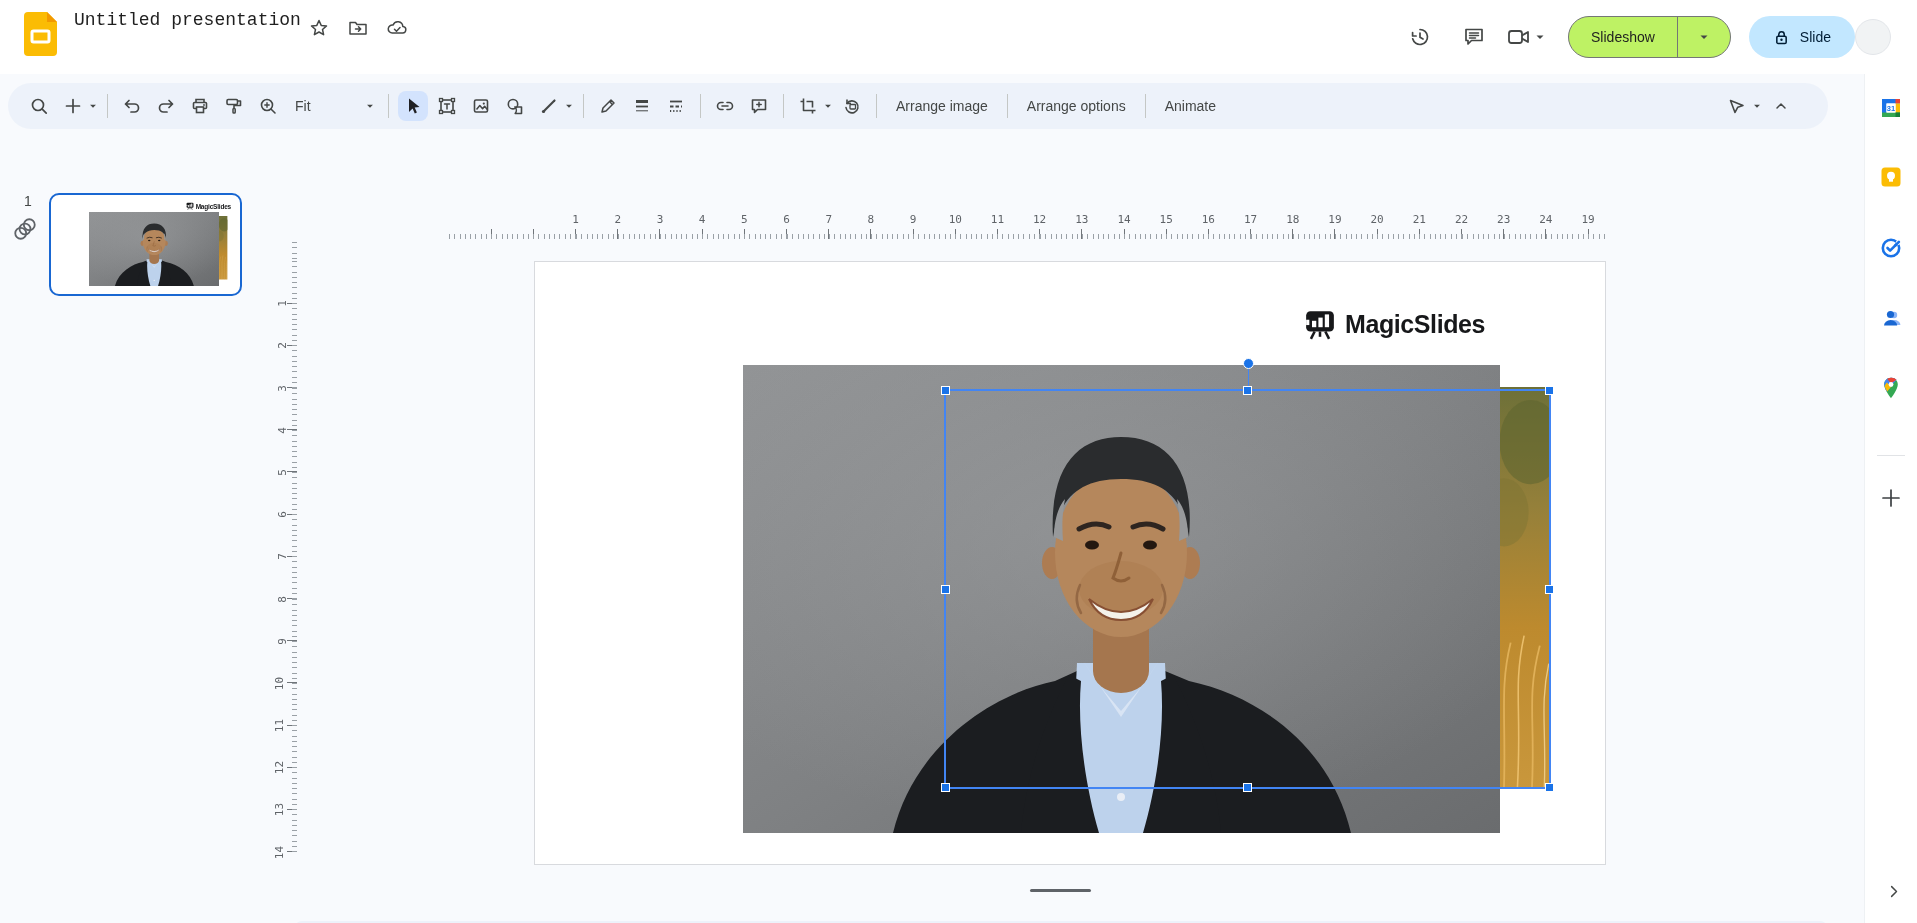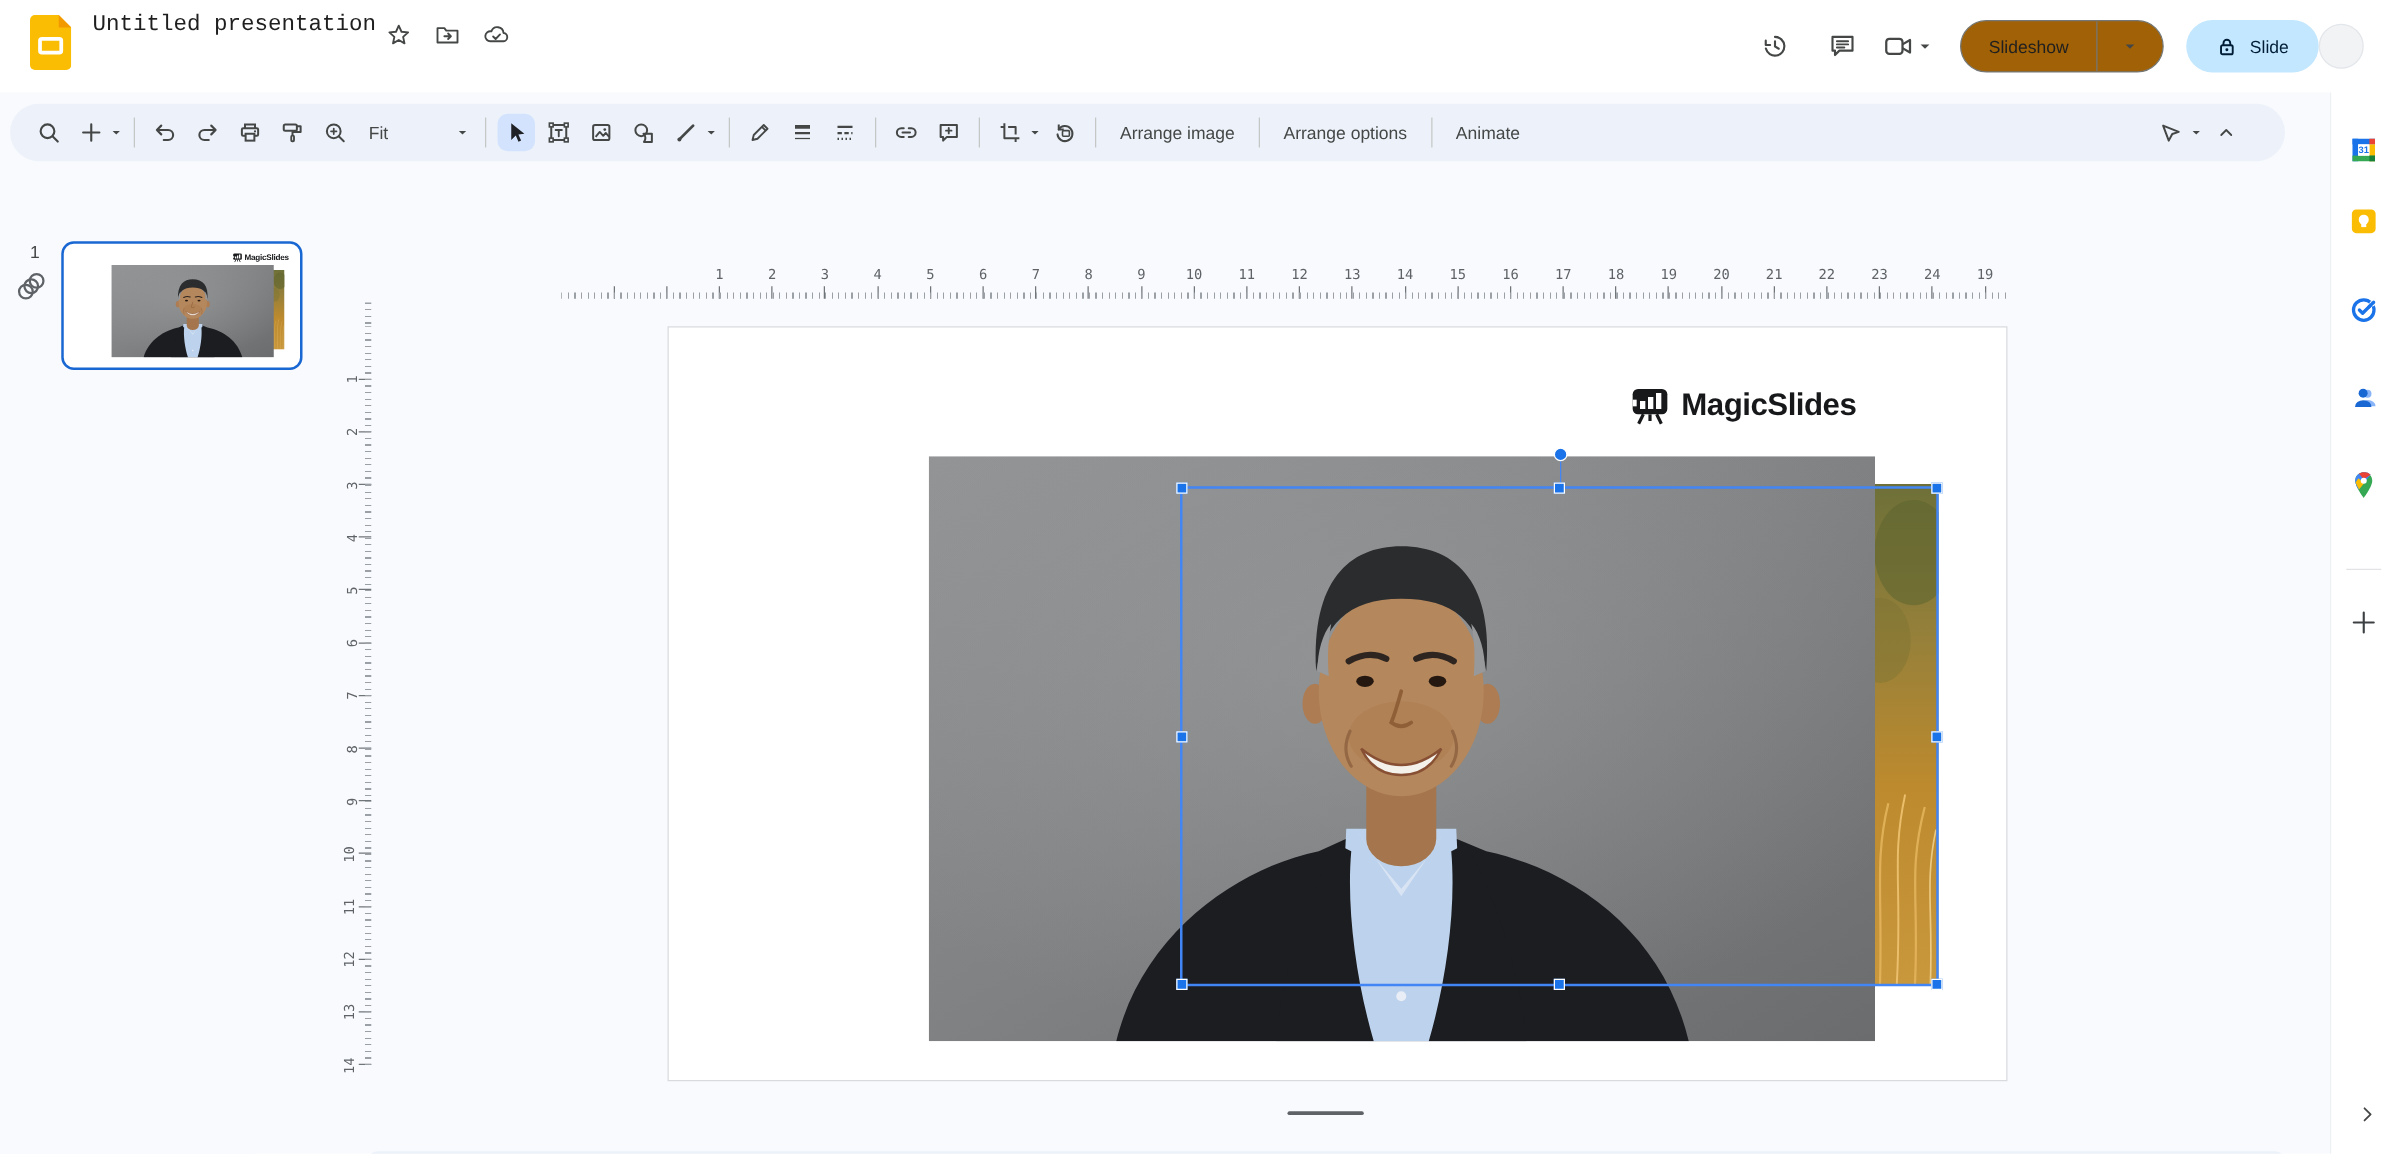--- a/index.html
+++ b/index.html
@@ -11,21 +11,21 @@
   .header { position:absolute; left:0; top:0; width:1917px; height:74px; background:#fff; }
   .slides-logo { position:absolute; left:24px; top:12px; width:33px; height:44px; }
   .doc-title { position:absolute; left:74px; top:10px; font-size:18px; color:#1f1f1f;font-family:Liberation Mono, monospace; }
   .title-icons { position:absolute; left:308px; top:17px; display:flex; gap:17px; align-items:center; }
   .hicon { width:22px; height:22px; display:flex; align-items:center; justify-content:center; border-radius:50%; cursor:pointer; }
   .menubar { position:absolute; left:66px; top:36px; display:flex; height:30px; align-items:center; }
   .menu-item { padding:4px 11px; font-size:15px; color:#1f1f1f; border-radius:6px; cursor:pointer; }
   .header-right { position:absolute; right:62px; top:15px; display:flex; align-items:center; gap:10px; }
   .round-icon-btn { width:44px; height:44px; border-radius:50%; display:flex; align-items:center; justify-content:center; cursor:pointer; }
   .meet-group { display:flex; align-items:center; gap:2px; margin-right:12px; }
-  .btn-slideshow { display:flex; height:42px; border:1px solid #747775; border-radius:21px; overflow:hidden; background:#a16207; }
+  .btn-slideshow { display:flex; height:42px; border:1px solid #747775; border-radius:21px; overflow:hidden; background:#bef264; }
   .btn-slideshow .main { padding:0 22px; display:flex; align-items:center; font-size:14px; font-weight:500; color:#1f1f1f; border-right:1px solid #747775; cursor:pointer; }
   .btn-slideshow .caretpart { width:52px; display:flex; align-items:center; justify-content:center; cursor:pointer; }
   .btn-share { height:42px; margin-left:8px; padding:0 24px; border-radius:21px; background:#c2e7ff; display:flex; align-items:center; gap:10px; font-size:14px; font-weight:500; color:#001d35; cursor:pointer; }
   .avatar { position:absolute; right:26px; top:19px; width:36px; height:36px; border-radius:50%; background:#f1f3f4; border:1px solid #e3e6ea; cursor:pointer; }
 
   
   .toolbar { position:absolute; left:8px; top:83px; width:1820px; height:46px; background:#edf2fa; border-radius:23px; display:flex; align-items:center; padding-left:14px; }
   .tbtn { min-width:30px; height:30px; margin:0 2px; border-radius:6px; display:flex; align-items:center; justify-content:center; cursor:pointer; }
   .tbtn.active { background:#d3e3fd; border-radius:8px; }
   .tcaret { width:14px; height:30px; display:flex; align-items:center; justify-content:center; cursor:pointer; margin-left:-4px; }
@@ -633,21 +633,21 @@
       </div>
       <div class="tbtn">
         <svg width="16" height="16" viewBox="0 0 20 20">
             <path d="M5 12.5 L10 7.5 L15 12.5" fill="none" stroke="#444746" stroke-width="1.8" stroke-linecap="round" stroke-linejoin="round"></path>
           </svg>
       </div>
     </div>
   </div>
 
   <div class="sidebar">
-    <div class="sb-icon" style="top:32px;justify-content:center;">
+    <div class="sb-icon" style="top:20px;justify-content:center;">
       <svg width="26" height="26" viewBox="0 0 26 26">
         <rect x="4" y="4" width="18" height="18" fill="#fff"></rect>
         <rect x="4" y="4" width="18" height="4.5" fill="#1a73e8"></rect>
         <rect x="4" y="4" width="4.5" height="18" fill="#1a73e8"></rect>
         <rect x="17.5" y="4" width="4.5" height="4.5" fill="#ea4335"></rect>
         <rect x="17.5" y="8.5" width="4.5" height="13.5" fill="#fbbc04"></rect>
         <rect x="4" y="17.5" width="18" height="4.5" fill="#34a853"></rect>
         <rect x="17.5" y="17.5" width="4.5" height="4.5" fill="#188038"></rect>
         <rect x="8.5" y="8.5" width="9" height="9" fill="#fff"></rect>
         <text x="13" y="15.8" font-size="7.5" font-weight="bold" fill="#1a73e8" text-anchor="middle" font-family="Liberation Sans, sans-serif">31</text>

